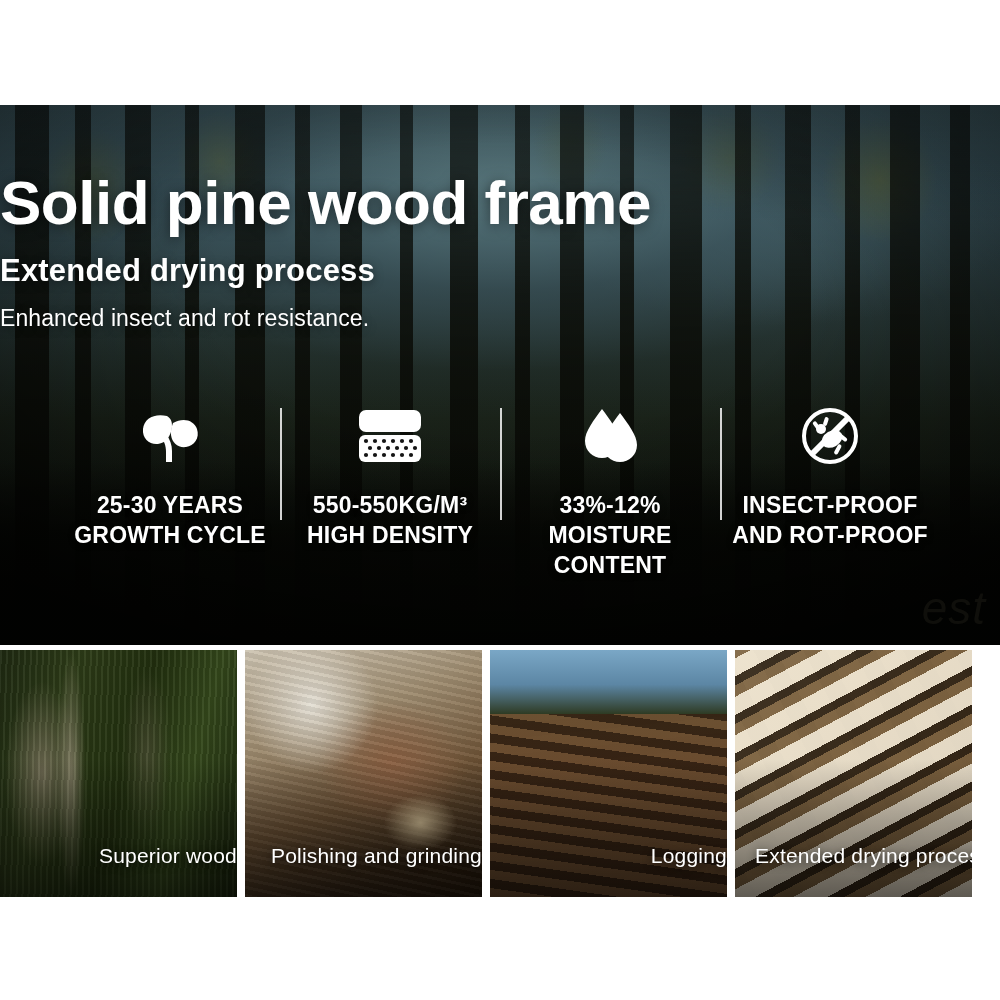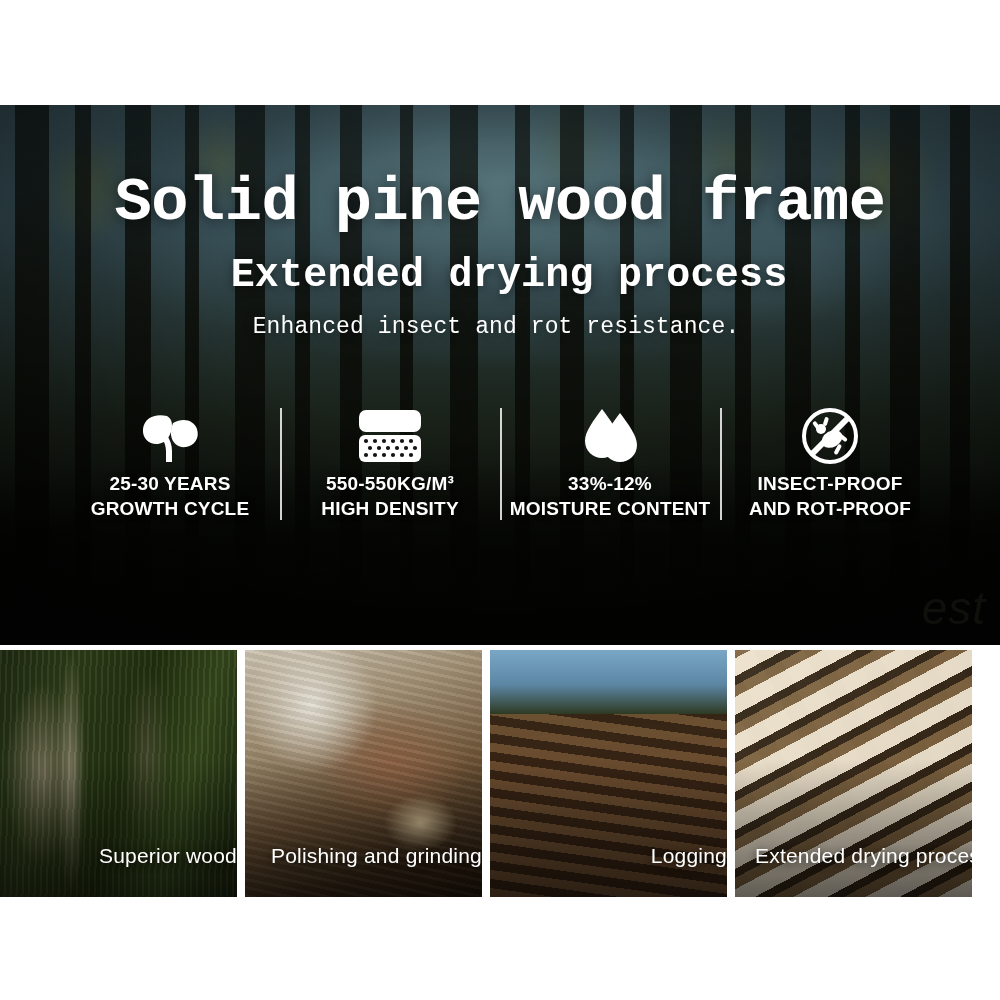--- a/index.html
+++ b/index.html
@@ -80,40 +80,37 @@
     font-size: 46px;
     font-style: italic;
     color: rgba(150,140,110,0.10);
     letter-spacing: 1px;
     user-select: none;
   }
 
   .hero-content {
     position: absolute;
     inset: 0;
-    text-align: center;
     color: #ffffff;
-    font-family: Liberation Mono, monospace;
   }
   .hero-title {
     margin: 0;
     padding-top: 65px;
     font-size: 62px;
     font-weight: 700;
     letter-spacing: -0.5px;
     line-height: 1.05;
     text-shadow: 0 2px 14px rgba(0,0,0,0.55);
   }
   .hero-subtitle {
     margin: 18px 0 0 0;
-    font-size: 40px;
+    font-size: 31px;
     font-weight: 600;
     letter-spacing: 0.2px;
     text-shadow: 0 2px 10px rgba(0,0,0,0.5);
-    padding-left: 18px;
   }
   .hero-tagline {
     margin: 16px 8px 0 0;
     font-size: 23px;
     font-weight: 400;
     letter-spacing: 0.1px;
     text-shadow: 0 2px 10px rgba(0,0,0,0.5);
   }
 
   
@@ -141,22 +138,22 @@
     background: rgba(255,255,255,0.82);
   }
   .feature-icon {
     height: 72px;
     display: flex;
     align-items: center;
     justify-content: center;
   }
   .feature-icon svg { display: block; }
   .feature-label {
-    margin-top: 0;
-    font-size: 19px;
+    margin-top: 19px;
+    font-size: 23px;
     font-weight: 700;
     line-height: 1.3;
     letter-spacing: 0.2px;
     text-shadow: 0 1px 6px rgba(0,0,0,0.6);
   }
   .feature-label .l2 { display: block; }
 
   
   .strip {
     position: absolute;

